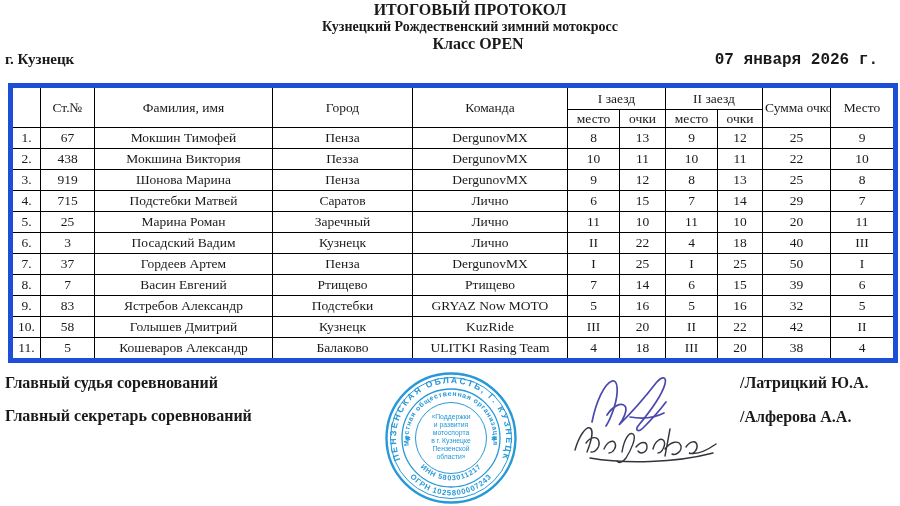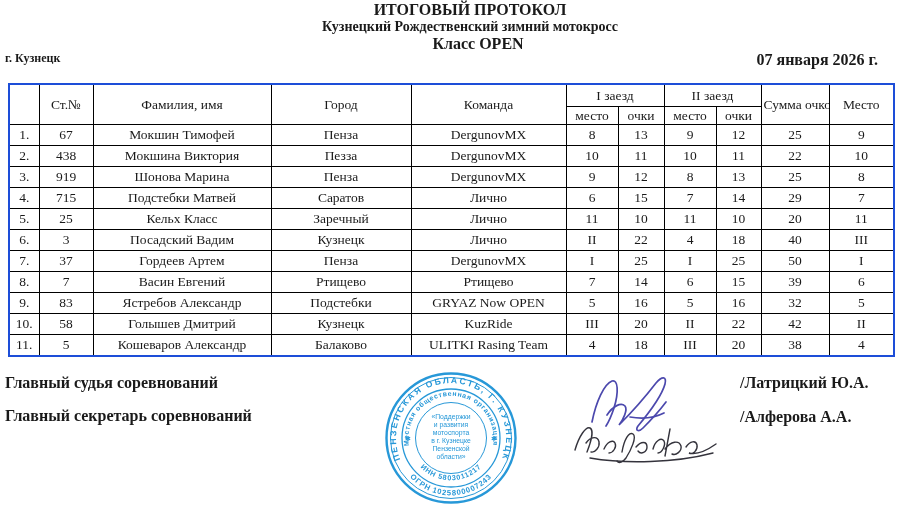--- a/index.html
+++ b/index.html
@@ -5,30 +5,30 @@
   html,body{margin:0;padding:0;}
   body{
     width:900px;height:506px;background:#ffffff;position:relative;overflow:hidden;
     font-family:"Liberation Serif", serif;color:#1a1a1a;
   }
   .abs{position:absolute;}
   .doc-title{left:0;width:100%;text-align:center;font-weight:bold;margin-left:20px;}
   .t1{top:1px;font-size:16px;}
   .t2{top:19px;font-size:14px;}
   .t3{top:35px;font-size:16px;padding-left:8px;}
-  .city{top:51px;left:5px;font-size:12px;font-weight:bold;}
-  .date{top:51px;right:22px;font-size:16px;font-weight:bold;}
+  .city{top:51px;left:5px;font-size:15px;font-weight:bold;}
+  .date{top:51px;right:22px;font-size:16px;font-weight:bold;font-family:Liberation Mono, monospace;}
 
   table.results{
     position:absolute;top:83px;left:8px;width:885px;
     border-collapse:collapse;table-layout:fixed;
     font-size:13.5px;
   }
   table.results, table.results th, table.results td{border:1px solid #000;}
-  table.results{border:2px solid #1d4ed8;}
+  table.results{border:5px solid #1d4ed8;}
   table.results th{
     font-weight:normal;text-align:center;vertical-align:middle;
     padding:0 2px;line-height:1.15;white-space:nowrap;overflow:hidden;
   }
   table.results thead tr:first-child th{height:21px;}
   table.results thead tr:last-child th{height:17px;}
   th.wrap{white-space:normal;}
   table.results td{
     height:20px;text-align:center;vertical-align:middle;
     padding:0 2px;white-space:nowrap;overflow:hidden;line-height:1.05;
@@ -139,21 +139,21 @@
         <td class="c-r1_place">6</td>
         <td class="c-r1_points">15</td>
         <td class="c-r2_place">7</td>
         <td class="c-r2_points">14</td>
         <td class="c-total">29</td>
         <td class="c-place">7</td>
       </tr>
       <tr>
         <td class="c-num">5.</td>
         <td class="c-start_no">25</td>
-        <td class="c-name">Кельх Класс</td>
+        <td class="c-name">Марина Роман</td>
         <td class="c-city">Заречный</td>
         <td class="c-team">Лично</td>
         <td class="c-r1_place">11</td>
         <td class="c-r1_points">10</td>
         <td class="c-r2_place">11</td>
         <td class="c-r2_points">10</td>
         <td class="c-total">20</td>
         <td class="c-place">11</td>
       </tr>
       <tr>
@@ -193,21 +193,21 @@
         <td class="c-r2_place">6</td>
         <td class="c-r2_points">15</td>
         <td class="c-total">39</td>
         <td class="c-place">6</td>
       </tr>
       <tr>
         <td class="c-num">9.</td>
         <td class="c-start_no">83</td>
         <td class="c-name">Ястребов Александр</td>
         <td class="c-city">Подстебки</td>
-        <td class="c-team">GRYAZ Now OPEN</td>
+        <td class="c-team">GRYAZ Now MOTO</td>
         <td class="c-r1_place">5</td>
         <td class="c-r1_points">16</td>
         <td class="c-r2_place">5</td>
         <td class="c-r2_points">16</td>
         <td class="c-total">32</td>
         <td class="c-place">5</td>
       </tr>
       <tr>
         <td class="c-num">10.</td>
         <td class="c-start_no">58</td>

